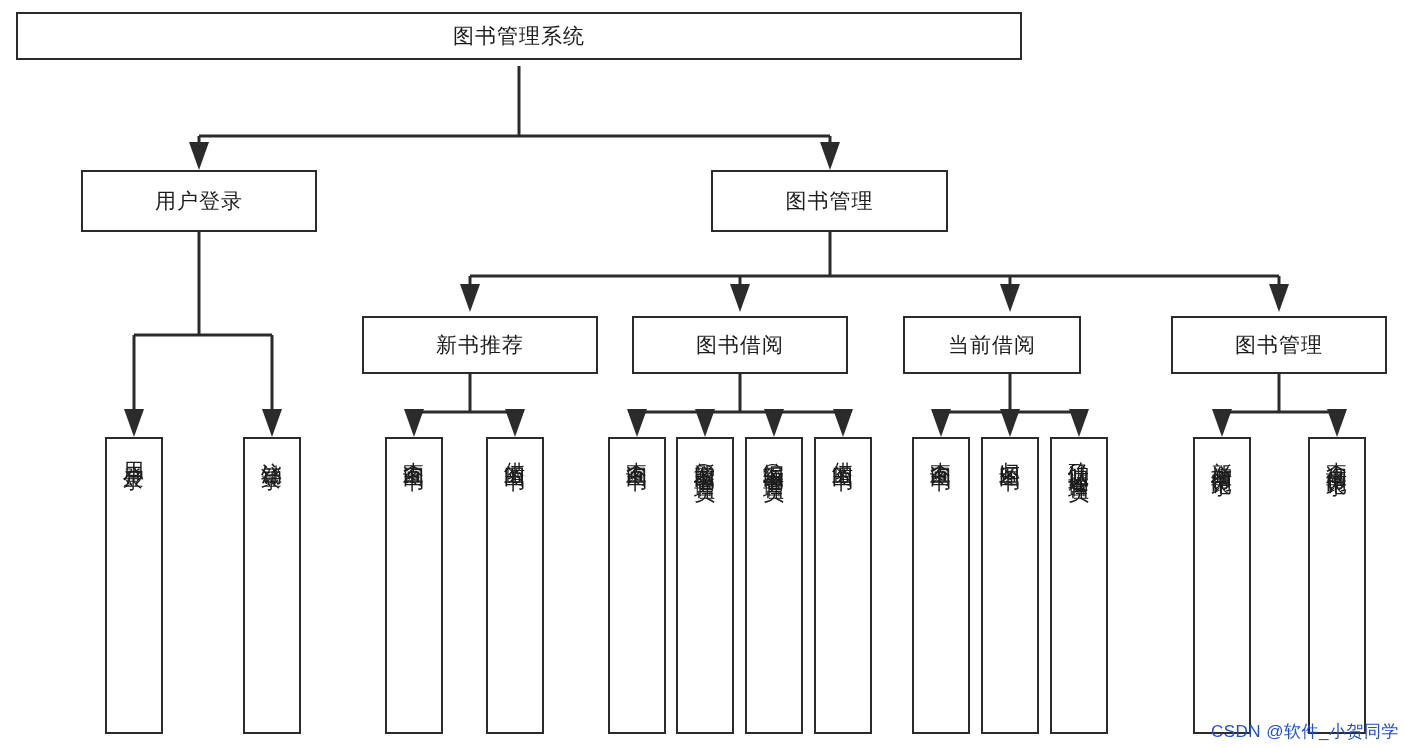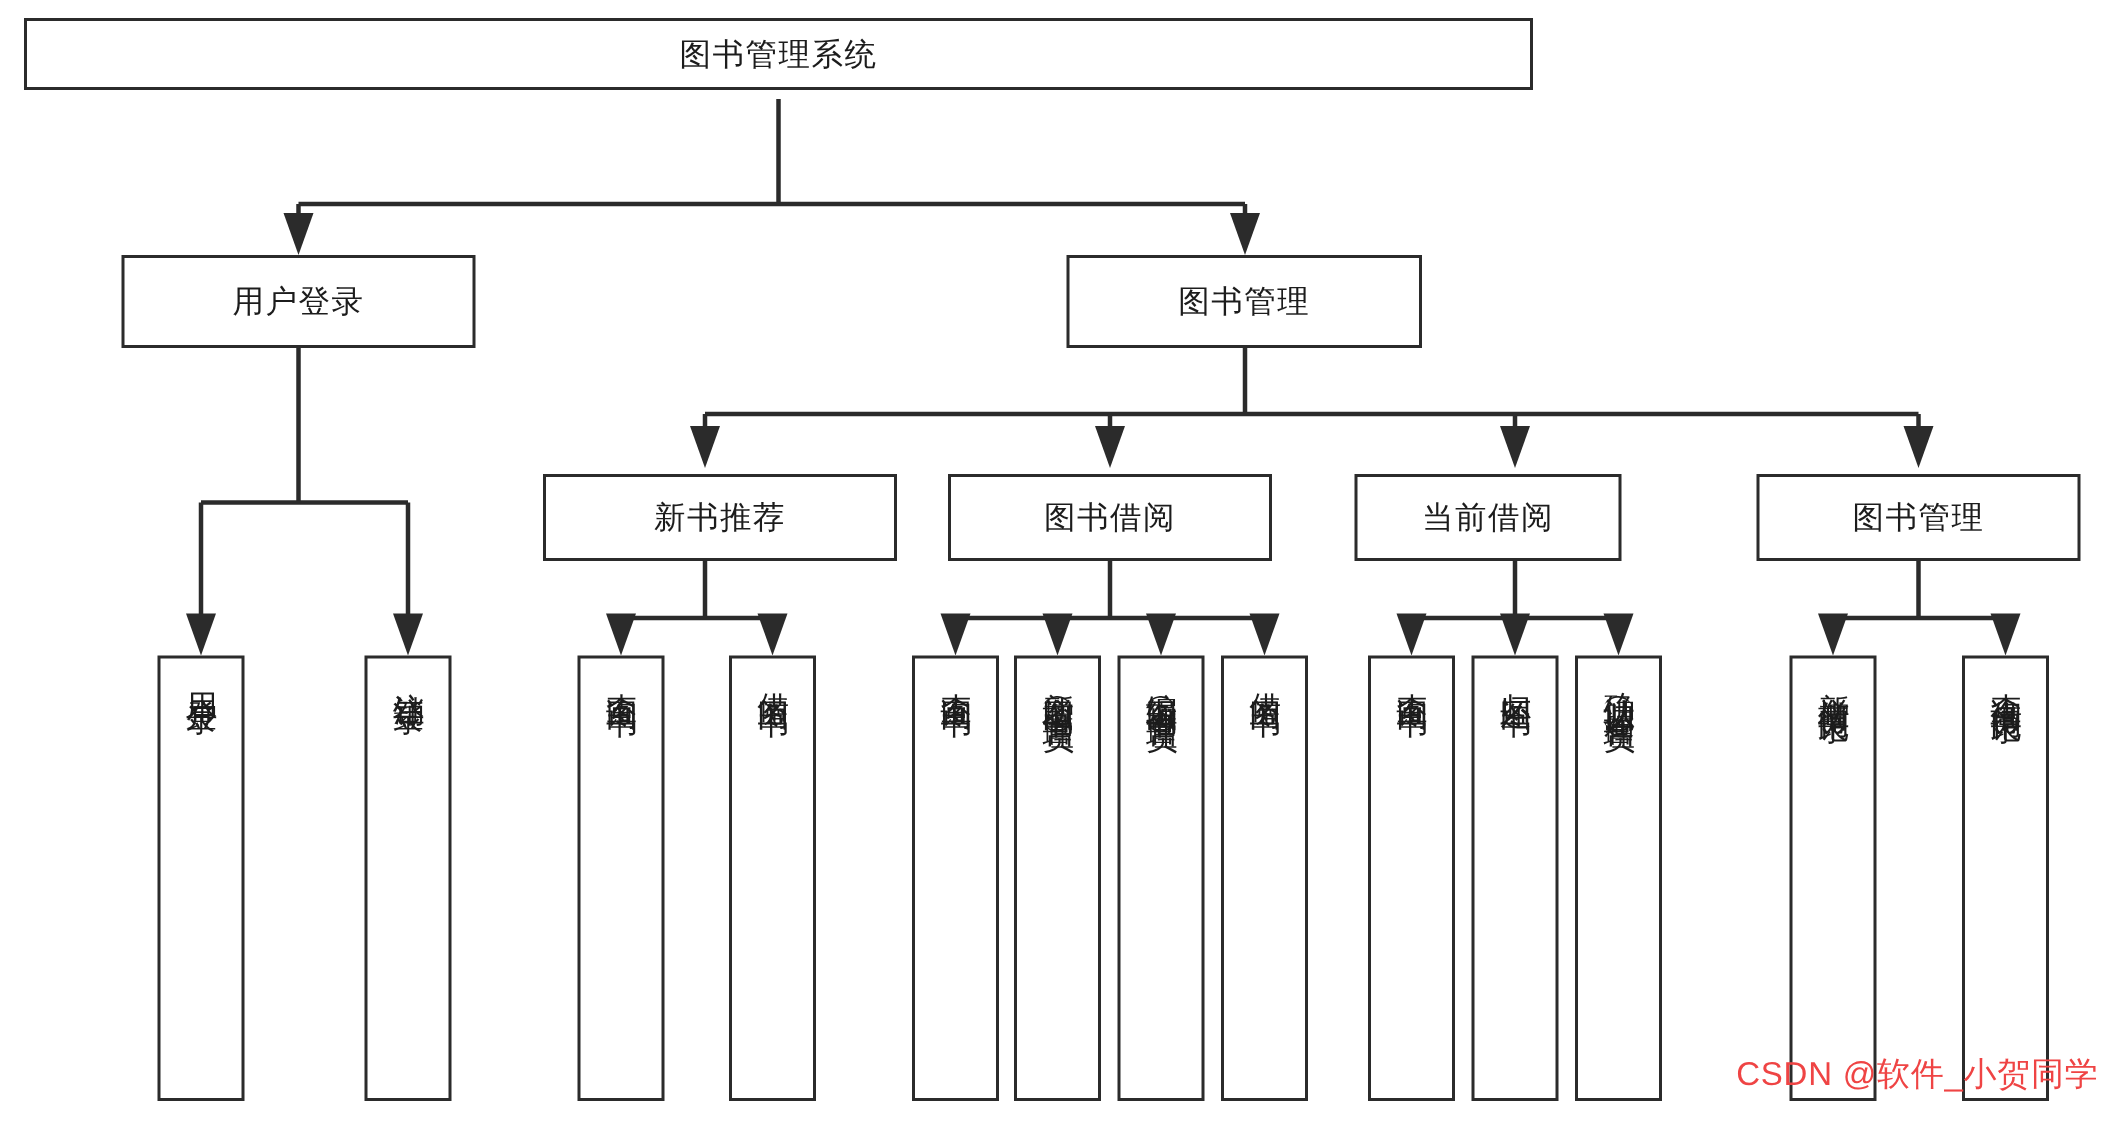--- a/index.html
+++ b/index.html
@@ -50,23 +50,23 @@
     align-items: center;
   }
   .node.v span {
     writing-mode: vertical-rl;
     text-orientation: upright;
     display: block;
   }
   .watermark {
     position: absolute;
     right: 6px;
-    bottom: 16px;
-    font-size: 22px;
-    color: #ef4444;
+    bottom: 4px;
+    font-size: 17px;
+    color: #1d4ed8;
     white-space: nowrap;
     letter-spacing: 0.5px;
   }
 </style>
 </head>
 <body>
 
 <div id="canvas">
 
   <svg class="wires" viewBox="0 0 1405 747">

